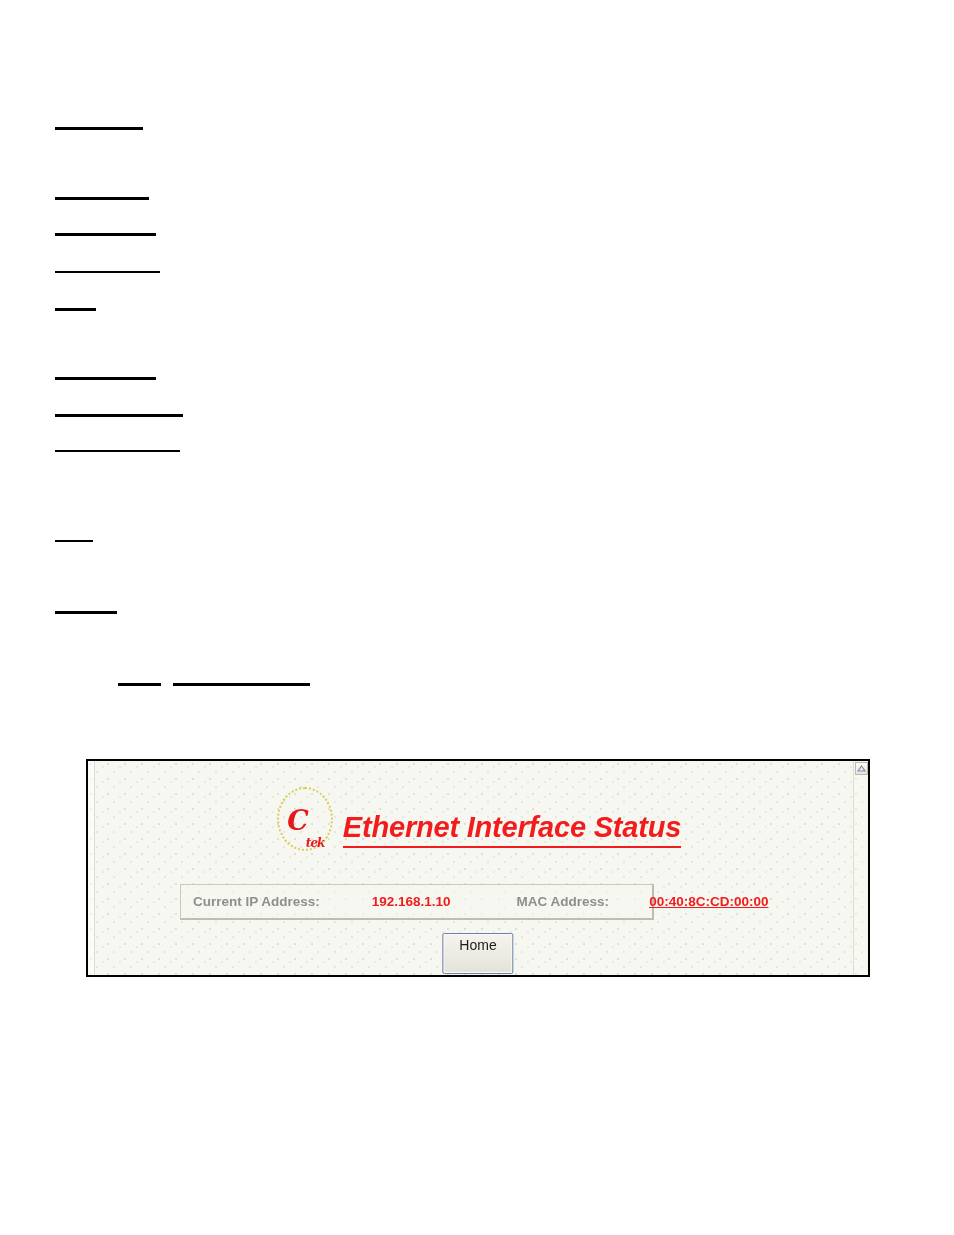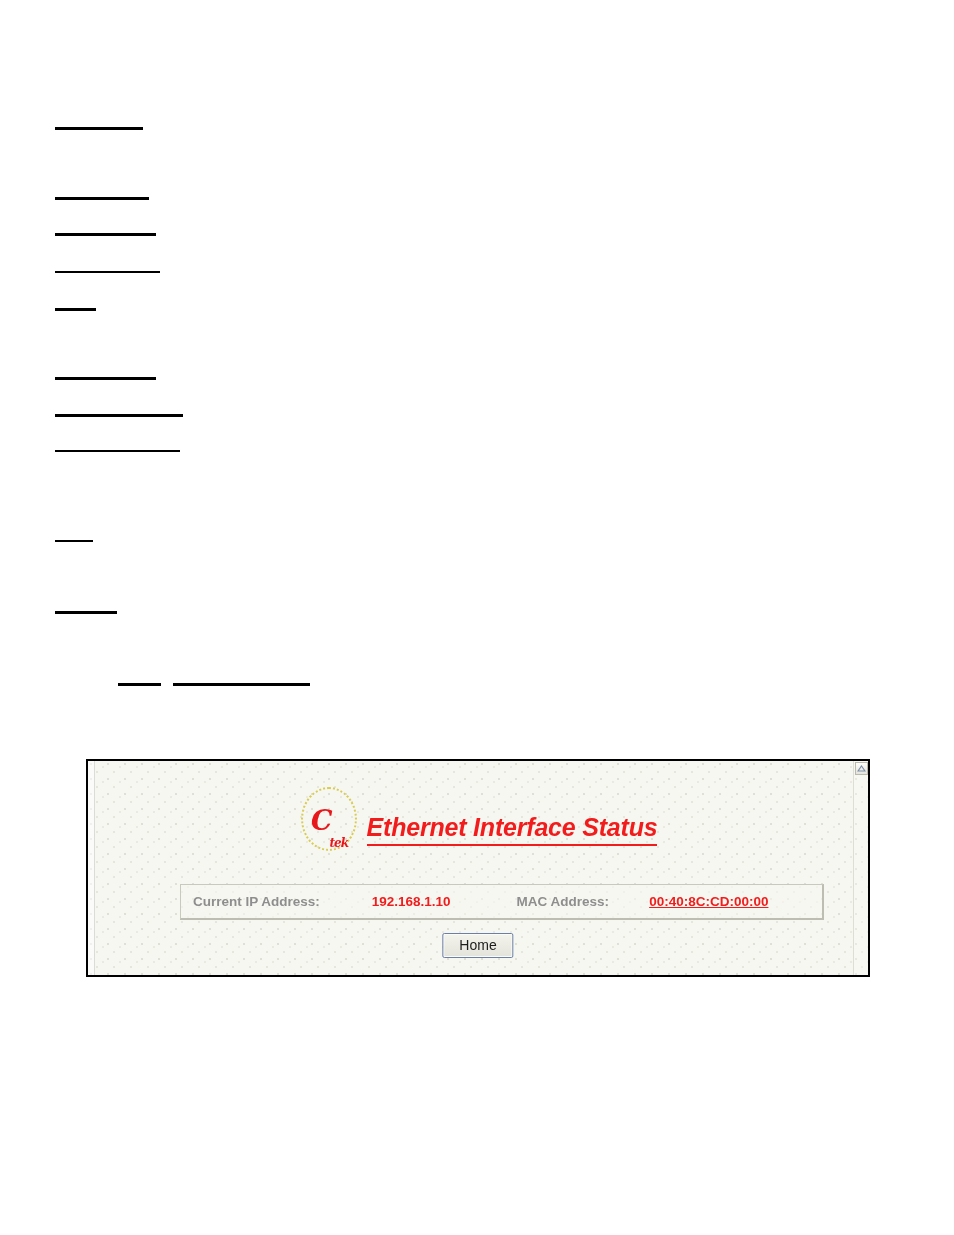--- a/index.html
+++ b/index.html
@@ -127,34 +127,34 @@
     align-self: flex-end;
     padding-bottom: 6px;
     margin-left: -2px;
   }
 
   #page-title {
     color: #f21c1c;
     font-family: "Liberation Sans", sans-serif;
     font-style: italic;
     font-weight: bold;
-    font-size: 25px;
+    font-size: 29px;
     letter-spacing: -0.2px;
     border-bottom: 2px solid #f21c1c;
     padding-bottom: 2px;
     white-space: nowrap;
     margin-top: 18px;
   }
 
   
   #status-table {
     position: absolute;
     left: 92px;
     top: 123px;
-    width: 644px;
+    width: 474px;
     height: 36px;
     box-sizing: border-box;
     border-top: 1px solid #c9c9bd;
     border-left: 1px solid #c9c9bd;
     border-right: 2px solid #bdbdb1;
     border-bottom: 2px solid #bdbdb1;
     background: rgba(247,247,241,0.55);
     display: flex;
     align-items: center;
   }
@@ -172,21 +172,21 @@
   #cell-mac-label  { margin-left: 66px; }
   #cell-mac-value  { margin-left: 40px; text-decoration: underline; }
 
   
   #home-button {
     position: absolute;
     left: 50%;
     transform: translateX(-50%);
     top: 172px;
     min-width: 70px;
-    padding: 3px 16px 4px 16px;
+    padding: 3px 16px 20px 16px;
     font-family: "Liberation Sans", sans-serif;
     font-size: 14px;
     color: #1c1c1c;
     background: linear-gradient(#f4f4ee, #e3e3da);
     border: 1px solid #6b7fa8;
     border-radius: 2px;
     box-shadow: inset 0 0 0 1px #fbfbf7;
     box-sizing: border-box;
     text-align: center;
     cursor: pointer;

